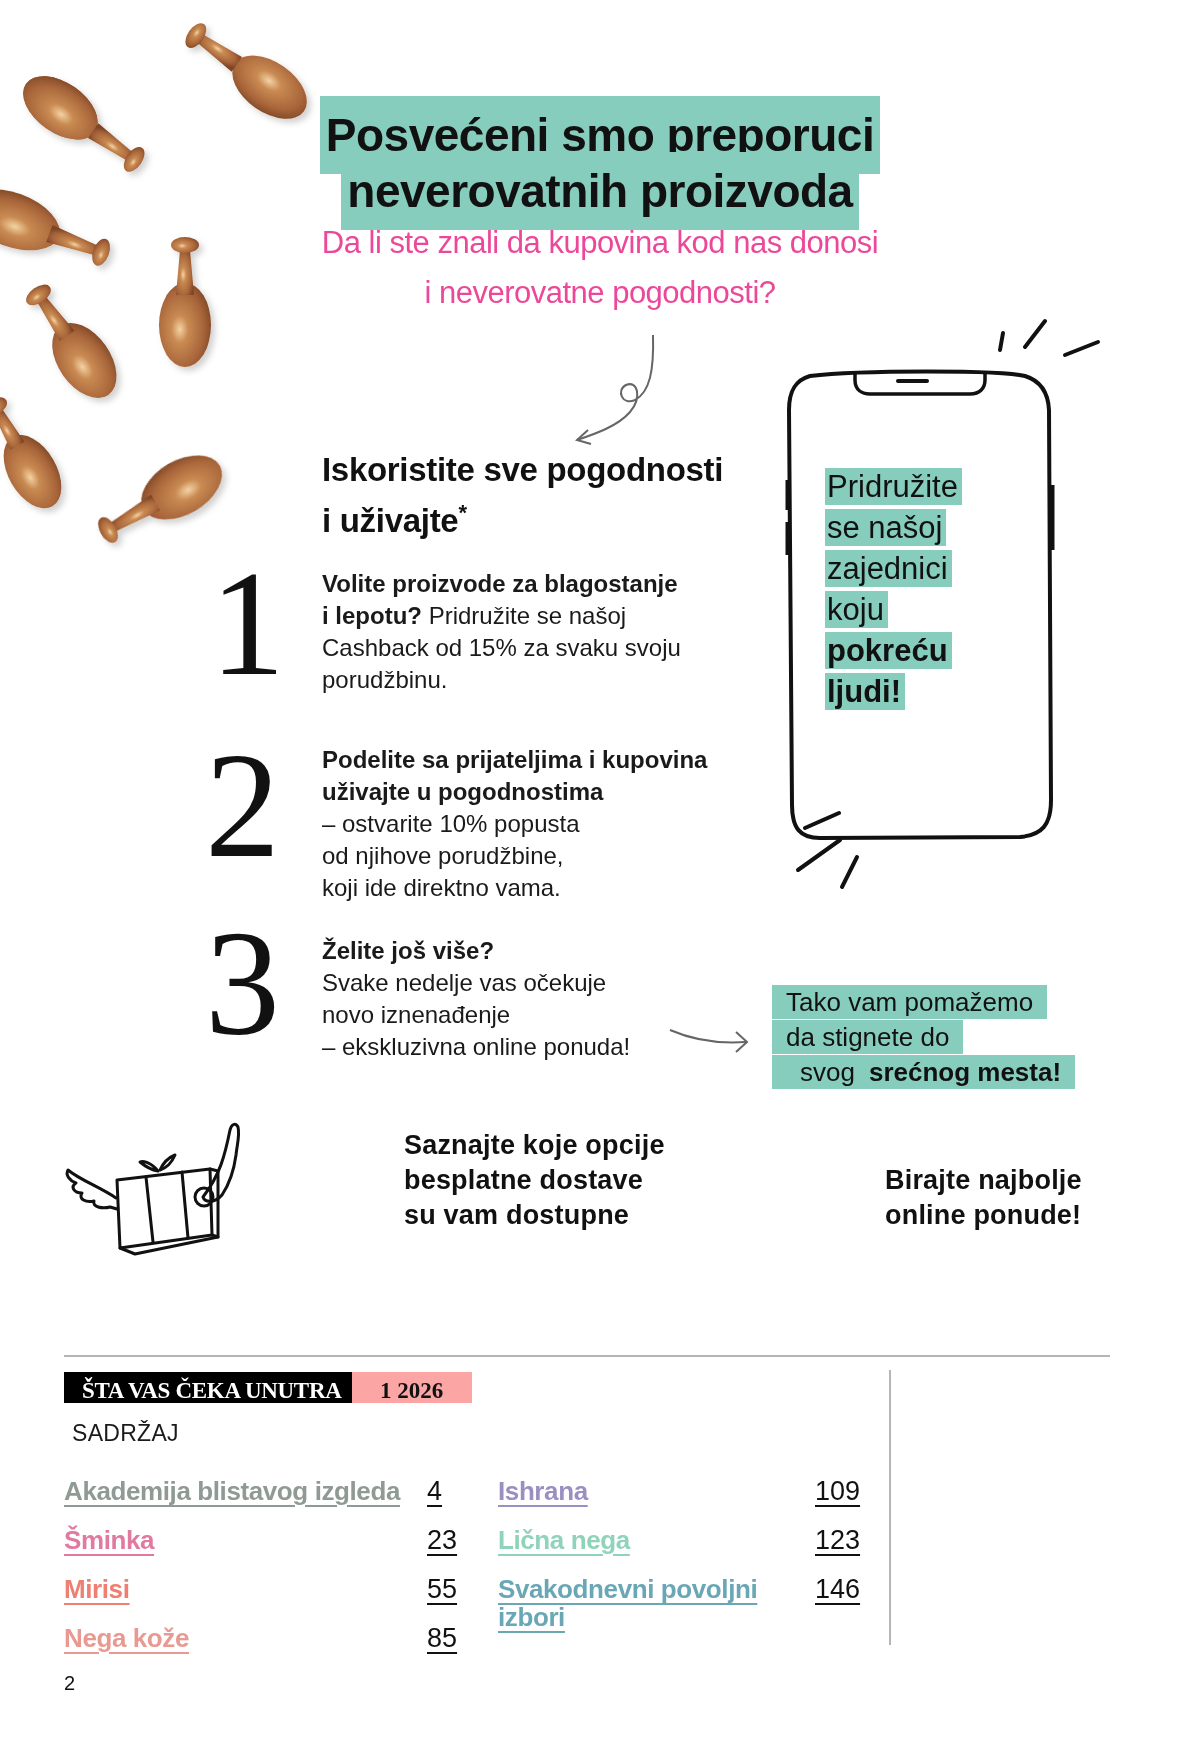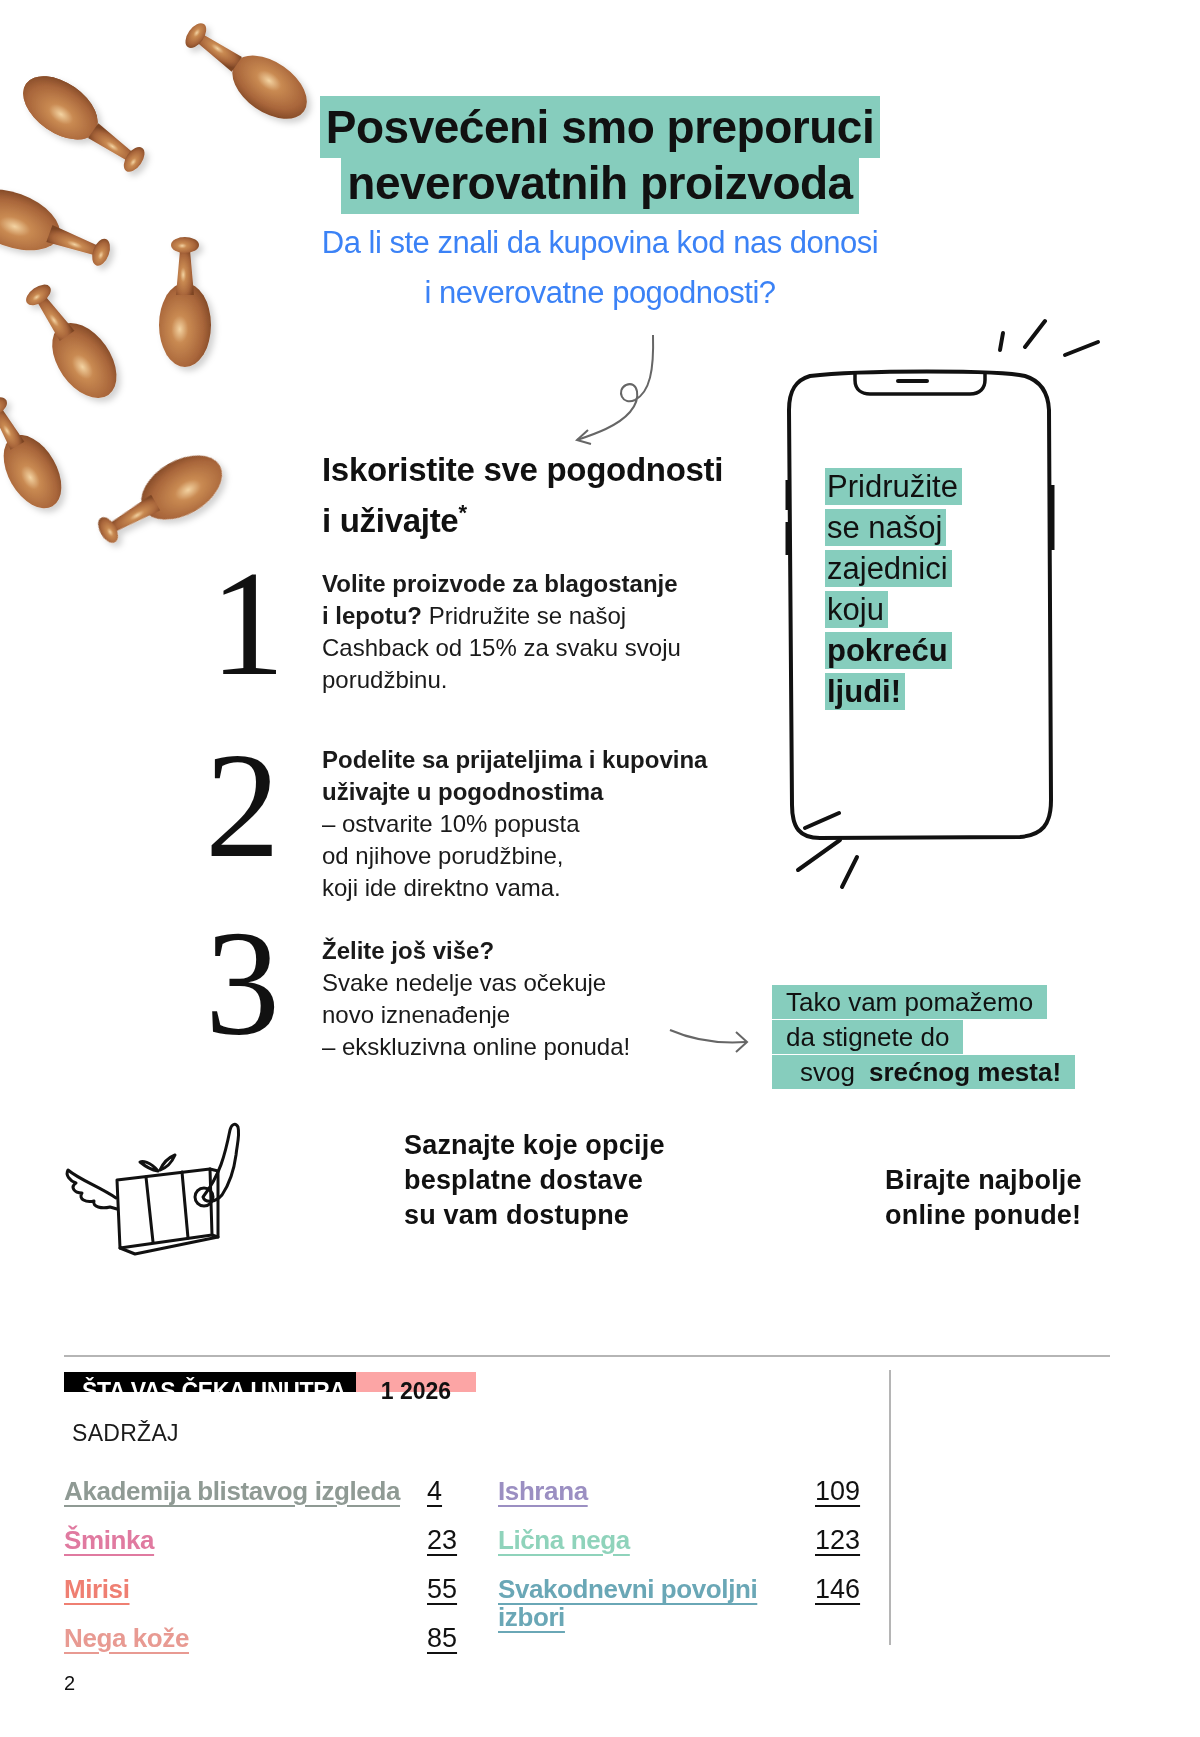--- a/index.html
+++ b/index.html
@@ -4,43 +4,43 @@
 <style>
   * { box-sizing: border-box; margin: 0; padding: 0; }
   html, body { width: 1200px; height: 1737px; background: #ffffff; overflow: hidden; }
   body { position: relative; font-family: "Liberation Sans", "DejaVu Sans", sans-serif; color: #111; }
   .abs { position: absolute; }
   .hl { background: #86cdbd; }
   .serif-num { font-family: "Liberation Serif", "DejaVu Serif", serif; font-weight: 400; color: #111; line-height: 1; }
 
   
   #headline { left: 0; width: 1200px; top: 96px; text-align: center; }
-  #headline .line { display: inline-block; font-size: 46px; font-weight: 700; line-height: 54px; padding: 4px 6px; letter-spacing: -0.5px; }
+  #headline .line { display: inline-block; font-size: 46px; font-weight: 700; line-height: 54px; padding: 12px 6px; letter-spacing: -0.5px; }
   #headline .row { height: 56px; }
-  #subhead { left: 0; width: 1200px; top: 218px; text-align: center; font-size: 31px; line-height: 50px; color: #3b82f6; letter-spacing: -0.5px; }
+  #subhead { left: 0; width: 1200px; top: 218px; text-align: center; font-size: 31px; line-height: 50px; color: #ec4899; letter-spacing: -0.5px; }
 
   
   #steps-title { left: 322px; top: 448px; font-size: 33px; font-weight: 700; line-height: 43px; letter-spacing: -0.3px; }
   .step-num { font-size: 150px; }
   .step-text { font-size: 24px; line-height: 32px; color: #1a1a1a; }
   .step-text b { font-weight: 700; }
 
   
   #phone-text { left: 825px; top: 466px; font-size: 31px; line-height: 41px; }
   #phone-text span { display: inline-block; padding: 0 4px 0 2px; margin-bottom: 0; line-height: 37px; }
 
   #help-text { left: 772px; top: 985px; font-size: 26px; line-height: 35px; }
   #help-text span { display: inline-block; padding: 0 14px; line-height: 34px; }
 
   .cta { font-size: 27px; font-weight: 700; line-height: 35px; letter-spacing: 0.2px; }
 
   
   #toc-rule { left: 64px; top: 1355px; width: 1046px; height: 2px; background: #b5b5b5; }
   #toc-vrule { left: 889px; top: 1370px; width: 2px; height: 275px; background: #b5b5b5; }
-  #toc-header { left: 64px; top: 1372px; height: 20px; display: flex; }
+  #toc-header { left: 64px; top: 1372px; height: 31px; display: flex; font-family: Liberation Serif, serif; }
   #toc-header .black { background: #000; color: #fff; font-size: 23px; font-weight: 700; padding: 0 10px 0 18px; line-height: 38px; letter-spacing: -0.3px; }
   #toc-header .teal { background: #fca5a5; color: #111; font-size: 23px; font-weight: 700; width: 120px; text-align: center; line-height: 38px; }
   #toc-sub { left: 72px; top: 1420px; font-size: 23px; color: #1a1a1a; letter-spacing: 0.3px; }
   .toc-item { font-size: 26px; line-height: 28px; text-decoration: underline; text-underline-offset: 5px; text-decoration-thickness: 2px; font-weight: 700; letter-spacing: -0.4px; }
   .toc-page { font-size: 27px; line-height: 28px; text-decoration: underline; text-underline-offset: 5px; color: #111; }
   #page-number { left: 64px; top: 1672px; font-size: 20px; }
 </style>
 </head>
 <body>
 

